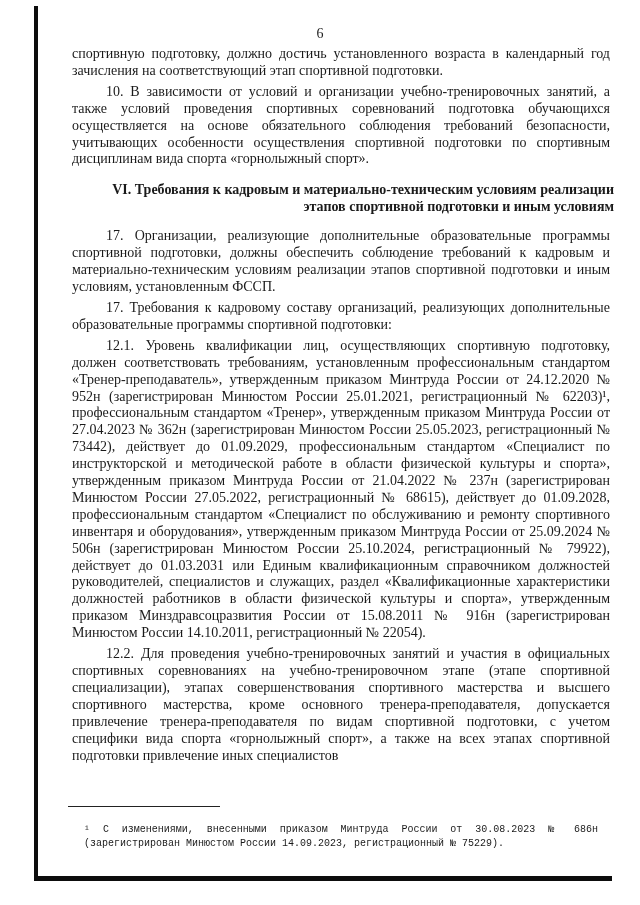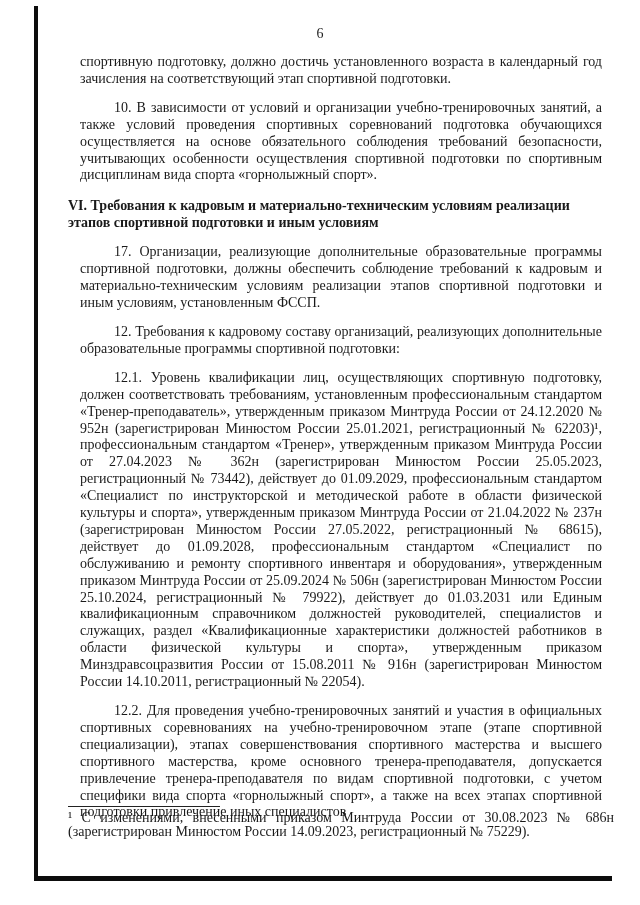--- a/index.html
+++ b/index.html
@@ -46,70 +46,71 @@
   .content {
     position: absolute;
     top: 42px;
     left: 68px;
     width: 546px;
     font-size: 14px;
     line-height: 16.9px;
     text-align: justify;
   }
   .para {
-    margin: 12px;
+    margin: 4px;
     text-indent: 34px;
   }
   .para.no-indent {
     text-indent: 0;
   }
   .heading {
     margin: 13px 0 13px 0;
     font-size: 14px;
     line-height: 17px;
     font-weight: bold;
-    text-align: left;
+    text-align: right;
     text-indent: 0;
   }
   .footnote-area {
     position: absolute;
     left: 68px;
     top: 806px;
     width: 546px;
   }
   .footnote-rule {
     width: 152px;
     height: 0;
     border-top: 1px solid #222;
     margin-bottom: 4px;
   }
   .footnote {
-    margin: 0;
-    font-size: 14px;
+    margin: 16px;
+    font-size: 10px;
     line-height: 13.5px;
     text-align: justify;
     color: #1a1a1a;
+    font-family: Liberation Mono, monospace;
   }
 </style>
 </head>
 <body>
 
 <div class="page">
 
   <div class="scan-edge-left"></div>
   <div class="scan-edge-bottom"></div>
 
   <div class="page-number">6</div>
 
   <div class="content">
     <p class="para no-indent">спортивную подготовку, должно достичь установленного возраста в календарный год зачисления на соответствующий этап спортивной подготовки.</p>
     <p class="para">10. В зависимости от условий и организации учебно-тренировочных занятий, а также условий проведения спортивных соревнований подготовка обучающихся осуществляется на основе обязательного соблюдения требований безопасности, учитывающих особенности осуществления спортивной подготовки по спортивным дисциплинам вида спорта «горнолыжный спорт».</p>
     <h2 class="heading">VI. Требования к кадровым и материально-техническим условиям реализации этапов спортивной подготовки и иным условиям</h2>
     <p class="para">17. Организации, реализующие дополнительные образовательные программы спортивной подготовки, должны обеспечить соблюдение требований к кадровым и материально-техническим условиям реализации этапов спортивной подготовки и иным условиям, установленным ФССП.</p>
-    <p class="para">12. Требования к кадровому составу организаций, реализующих дополнительные образовательные программы спортивной подготовки:</p>
+    <p class="para">17. Требования к кадровому составу организаций, реализующих дополнительные образовательные программы спортивной подготовки:</p>
     <p class="para">12.1. Уровень квалификации лиц, осуществляющих спортивную подготовку, должен соответствовать требованиям, установленным профессиональным стандартом «Тренер-преподаватель», утвержденным приказом Минтруда России от 24.12.2020 № 952н (зарегистрирован Минюстом России 25.01.2021, регистрационный № 62203)¹, профессиональным стандартом «Тренер», утвержденным приказом Минтруда России от 27.04.2023 № 362н (зарегистрирован Минюстом России 25.05.2023, регистрационный № 73442), действует до 01.09.2029, профессиональным стандартом «Специалист по инструкторской и методической работе в области физической культуры и спорта», утвержденным приказом Минтруда России от 21.04.2022 № 237н (зарегистрирован Минюстом России 27.05.2022, регистрационный № 68615), действует до 01.09.2028, профессиональным стандартом «Специалист по обслуживанию и ремонту спортивного инвентаря и оборудования», утвержденным приказом Минтруда России от 25.09.2024 № 506н (зарегистрирован Минюстом России 25.10.2024, регистрационный № 79922), действует до 01.03.2031 или Единым квалификационным справочником должностей руководителей, специалистов и служащих, раздел «Квалификационные характеристики должностей работников в области физической культуры и спорта», утвержденным приказом Минздравсоцразвития России от 15.08.2011 № 916н (зарегистрирован Минюстом России 14.10.2011, регистрационный № 22054).</p>
     <p class="para">12.2. Для проведения учебно-тренировочных занятий и участия в официальных спортивных соревнованиях на учебно-тренировочном этапе (этапе спортивной специализации), этапах совершенствования спортивного мастерства и высшего спортивного мастерства, кроме основного тренера-преподавателя, допускается привлечение тренера-преподавателя по видам спортивной подготовки, с учетом специфики вида спорта «горнолыжный спорт», а также на всех этапах спортивной подготовки привлечение иных специалистов</p>
   </div>
 
   <div class="footnote-area">
     <div class="footnote-rule"></div>
     <p class="footnote">¹ С изменениями, внесенными приказом Минтруда России от 30.08.2023 № 686н (зарегистрирован Минюстом России 14.09.2023, регистрационный № 75229).</p>
   </div>
 
 </div>

